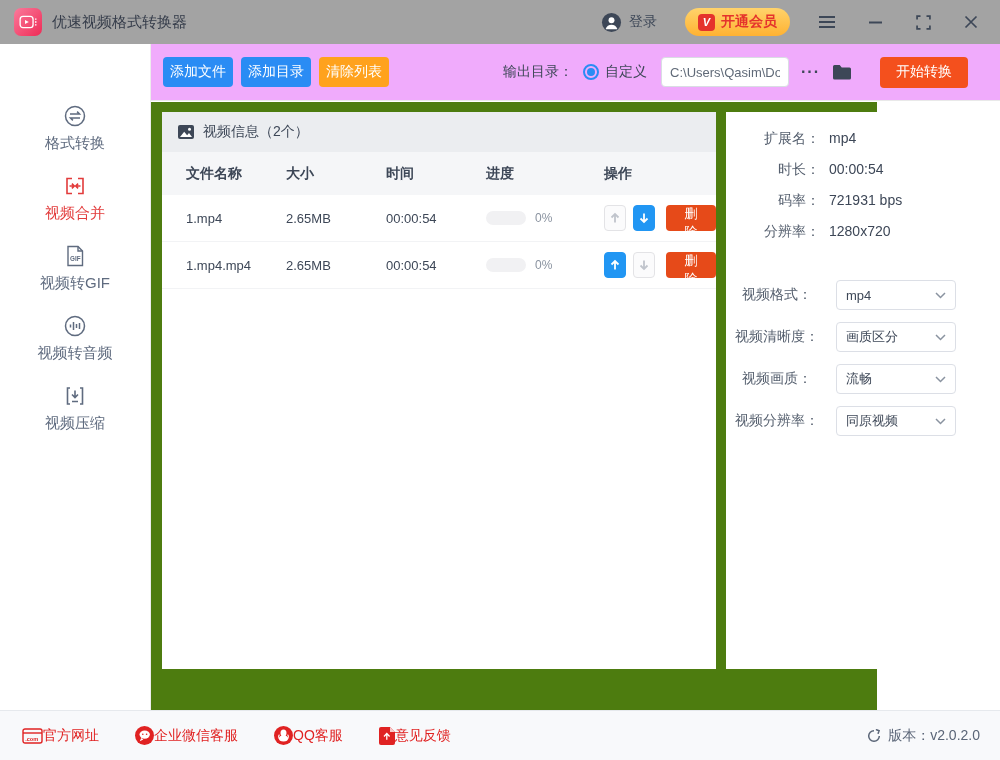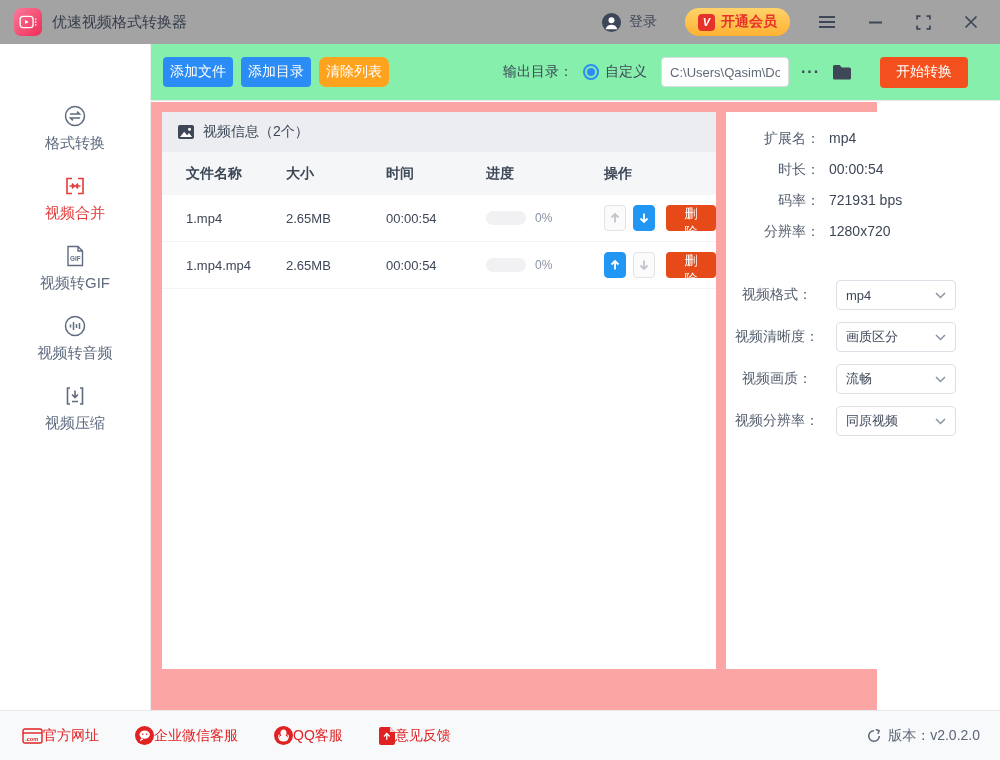--- a/index.html
+++ b/index.html
@@ -19,36 +19,36 @@
   .win-btn { width:22px; height:22px; display:flex; align-items:center; justify-content:center; cursor:pointer; }
 
   
   .sidebar { position:absolute; top:44px; left:0; width:151px; height:666px; background:#fff; border-right:1px solid #ededed; padding-top:60px; display:flex; flex-direction:column; align-items:center; }
   .side-item { width:100%; display:flex; flex-direction:column; align-items:center; gap:6px; margin-bottom:21px; cursor:pointer; color:#5f6b7f; }
   .side-item .side-label { font-size:15px; }
   .side-item.active { color:#e23b3b; }
   .side-icon { width:24px; height:24px; display:flex; align-items:center; justify-content:center; }
 
   
-  .toolbar { position:absolute; top:44px; left:151px; width:849px; height:57px; background:#86efac; border-bottom:1px solid #e9e9e9; display:flex; align-items:center; padding:0 32px 0 12px; }
+  .toolbar { position:absolute; top:44px; left:151px; width:849px; height:57px; background:#f0abfc; border-bottom:1px solid #e9e9e9; display:flex; align-items:center; padding:0 32px 0 12px; }
   .tb-btn { height:30px; padding:0 7px; border:none; border-radius:4px; color:#fff; font-size:14px; font-family:inherit; cursor:pointer; margin-right:8px; }
   .tb-blue { background:#2a8cf4; }
-  .tb-orange { background:#ffa21d;border-radius:7px; }
+  .tb-orange { background:#ffa21d; }
   .out-group { display:flex; align-items:center; margin-left:auto; }
   .out-label { font-size:14px; color:#3d4757; }
   .radio { width:16px; height:16px; border-radius:50%; border:2px solid #2a8cf4; margin-left:10px; position:relative; cursor:pointer; flex:0 0 auto; }
   .radio::after { content:""; position:absolute; left:2px; top:2px; width:8px; height:8px; border-radius:50%; background:#2a8cf4; }
   .radio-label { font-size:14px; margin-left:6px; }
   .path-input { width:128px; height:30px; border:1px solid #d9dde3; border-radius:4px; margin-left:14px; padding:0 8px; font-size:13px; color:#606a78; font-family:inherit; white-space:nowrap; overflow:hidden; }
   .dots-btn { font-size:16px; font-weight:bold; letter-spacing:1px; color:#3d4757; margin-left:12px; cursor:pointer; }
   .folder-btn { margin-left:12px; cursor:pointer; display:flex; }
   .start-btn { height:31px; padding:0 16px; margin-left:28px; background:#f4501d; border:none; border-radius:4px; color:#fff; font-size:14px; font-family:inherit; cursor:pointer; }
 
   
-  .content { position:absolute; top:102px; left:151px; width:726px; height:608px; background:#fca5a5; }
+  .content { position:absolute; top:102px; left:151px; width:726px; height:608px; background:#4d7c0f; }
   .main-panel { position:absolute; left:11px; top:10px; width:554px; height:557px; background:#fff; }
   .panel-header { height:40px; background:#ebedf0; display:flex; align-items:center; padding:0 16px; gap:9px; font-size:14px; color:#3d4757; }
   .thead { height:43px; background:#f5f6f8; }
   .trow { display:grid; grid-template-columns:100px 100px 100px 118px 1fr; align-items:center; padding-left:24px; font-size:13px; }
   .thead.trow { font-weight:bold; font-size:14px; color:#3d4757; }
   .tbody-row { height:47px; border-bottom:1px solid #f2f3f5; background:#fff; }
   .prog-cell { display:flex; align-items:center; gap:9px; }
   .prog-pill { width:40px; height:14px; border-radius:7px; background:#f1f1f3; }
   .prog-text { font-size:12px; color:#8a93a0; }
   .ops-cell { display:flex; align-items:center; gap:7px; }

